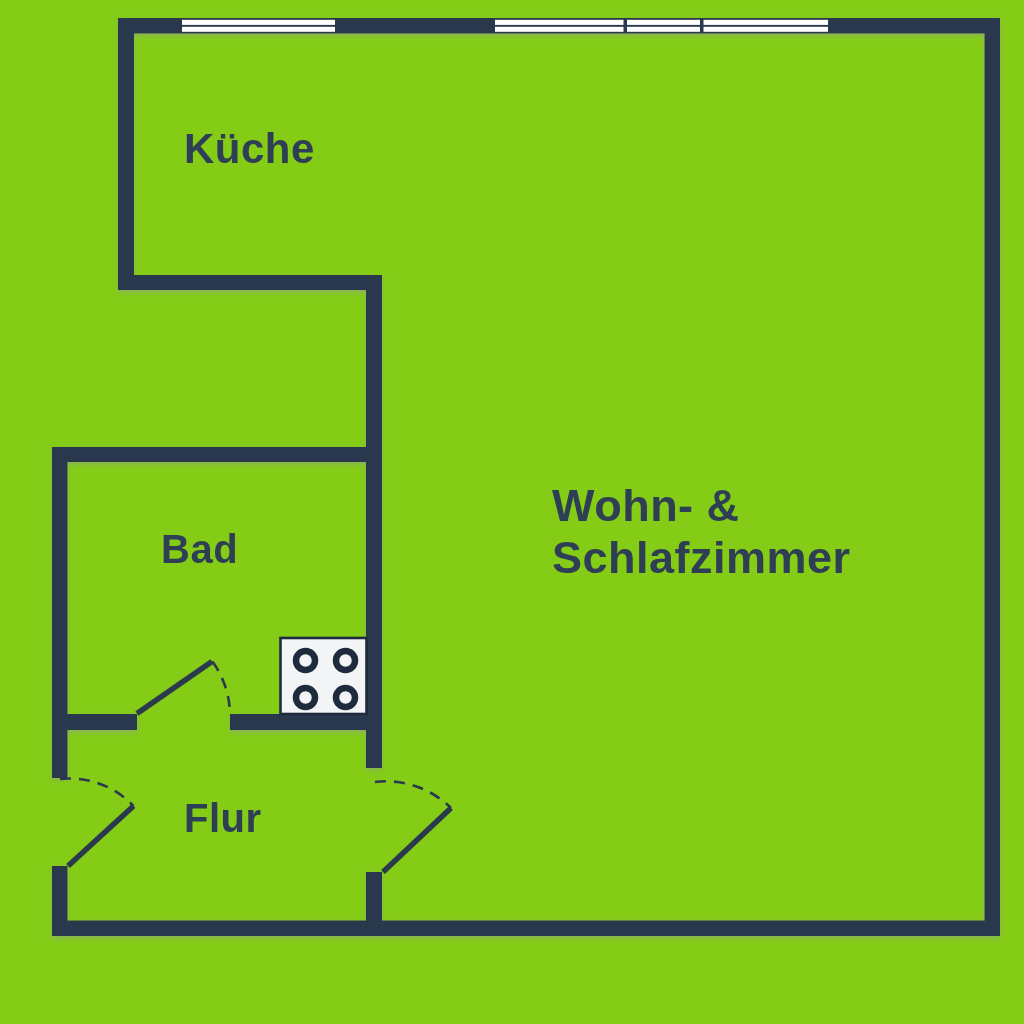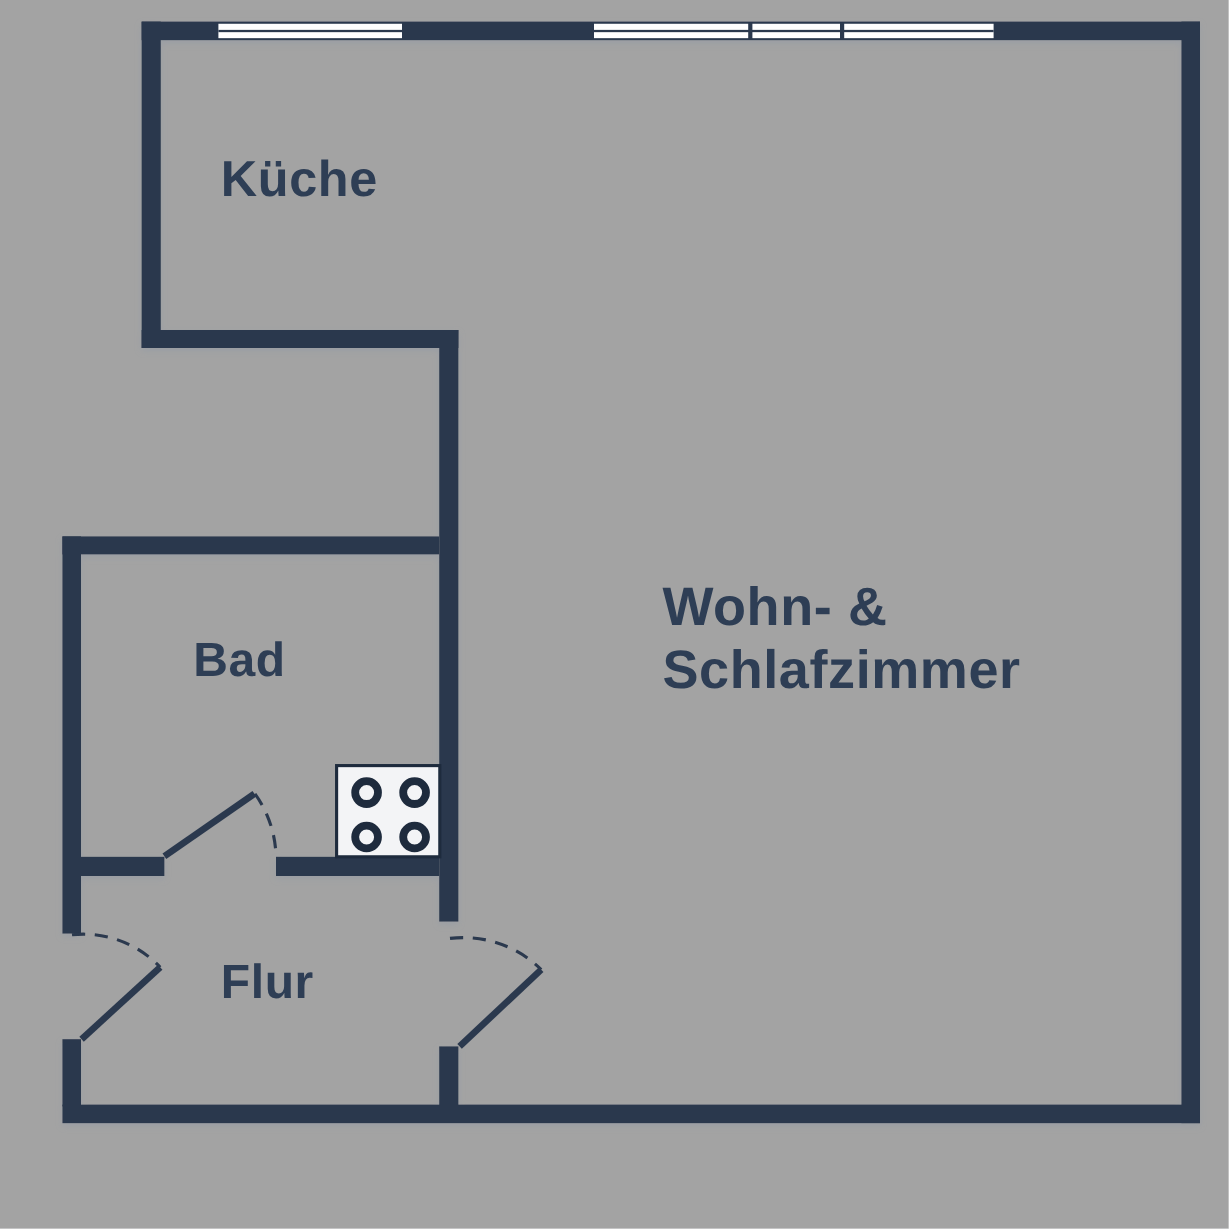--- a/index.html
+++ b/index.html
@@ -4,21 +4,21 @@
 <style>
   html, body {
     margin: 0;
     padding: 0;
     background: #fcfcfd;
   }
   .canvas {
     position: relative;
     width: 1024px;
     height: 1024px;
-    background: #a3a3a3;
+    background: #84cc16;
     overflow: hidden;
     font-family: "Liberation Sans", sans-serif;
   }
   svg { display: block; }
   .room-label {
     font-family: "Liberation Sans", "DejaVu Sans", sans-serif;
     font-weight: 700;
     letter-spacing: 0.5px;
   }
   .door-arc {

